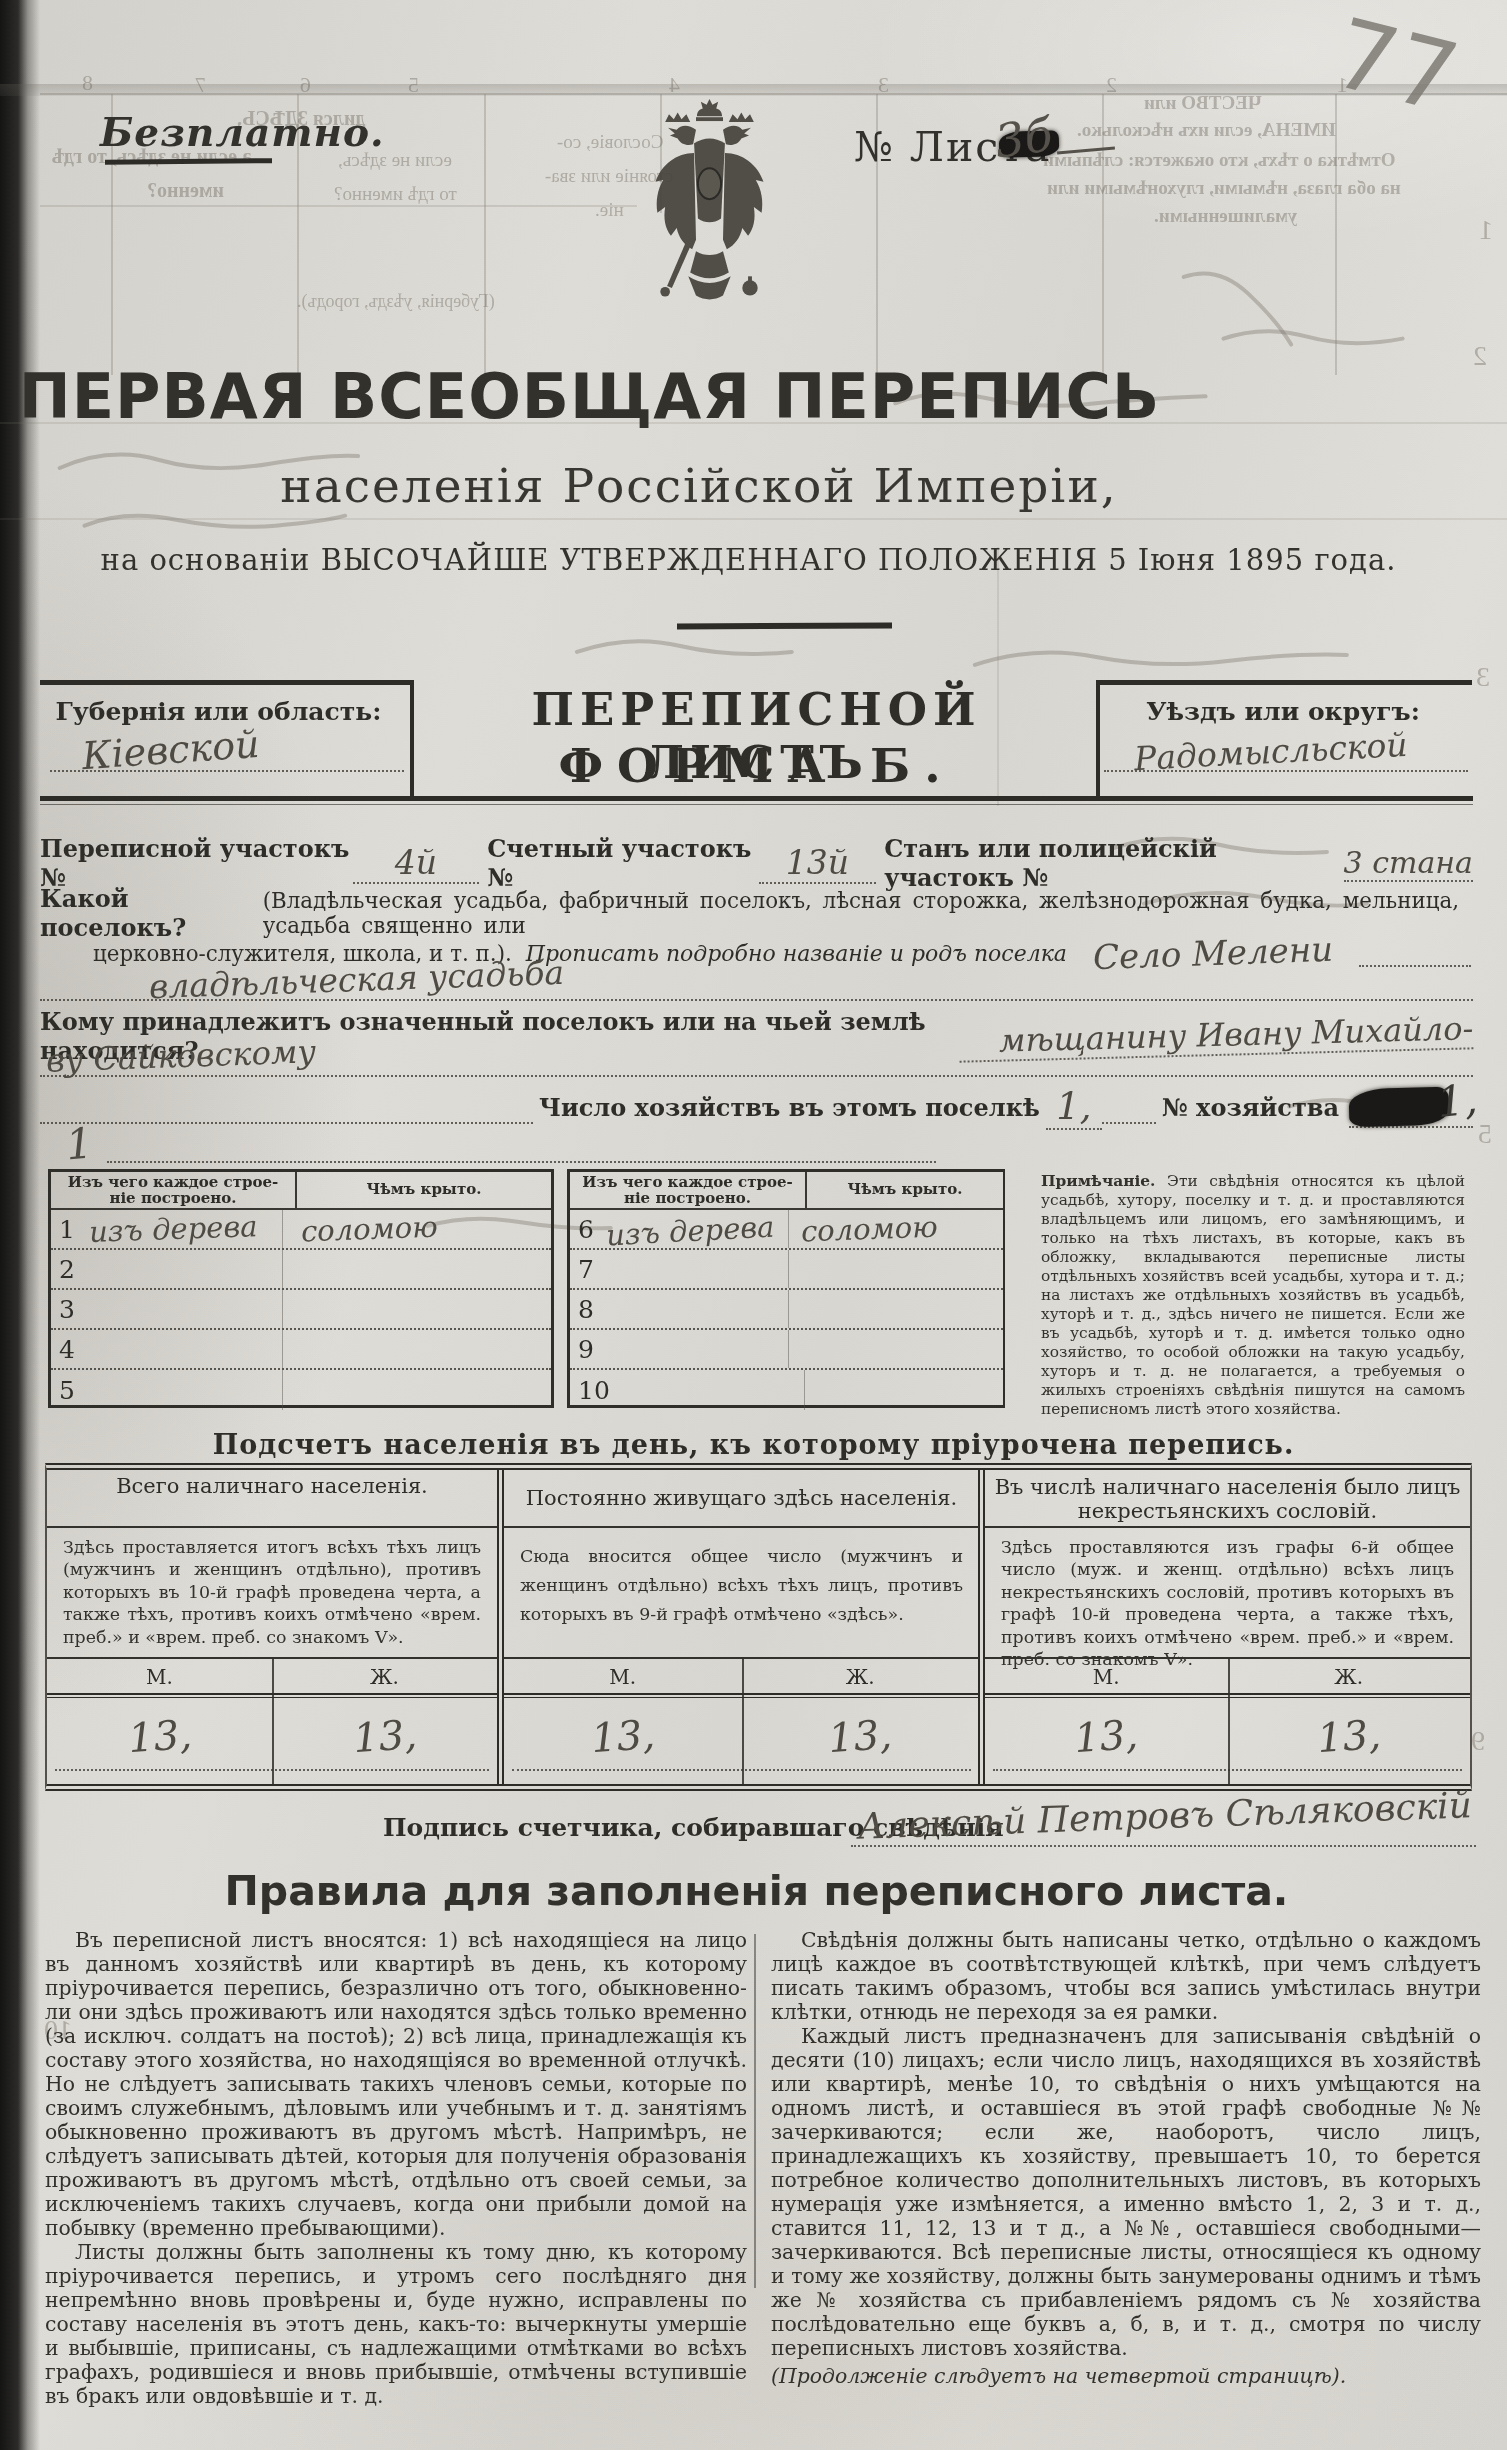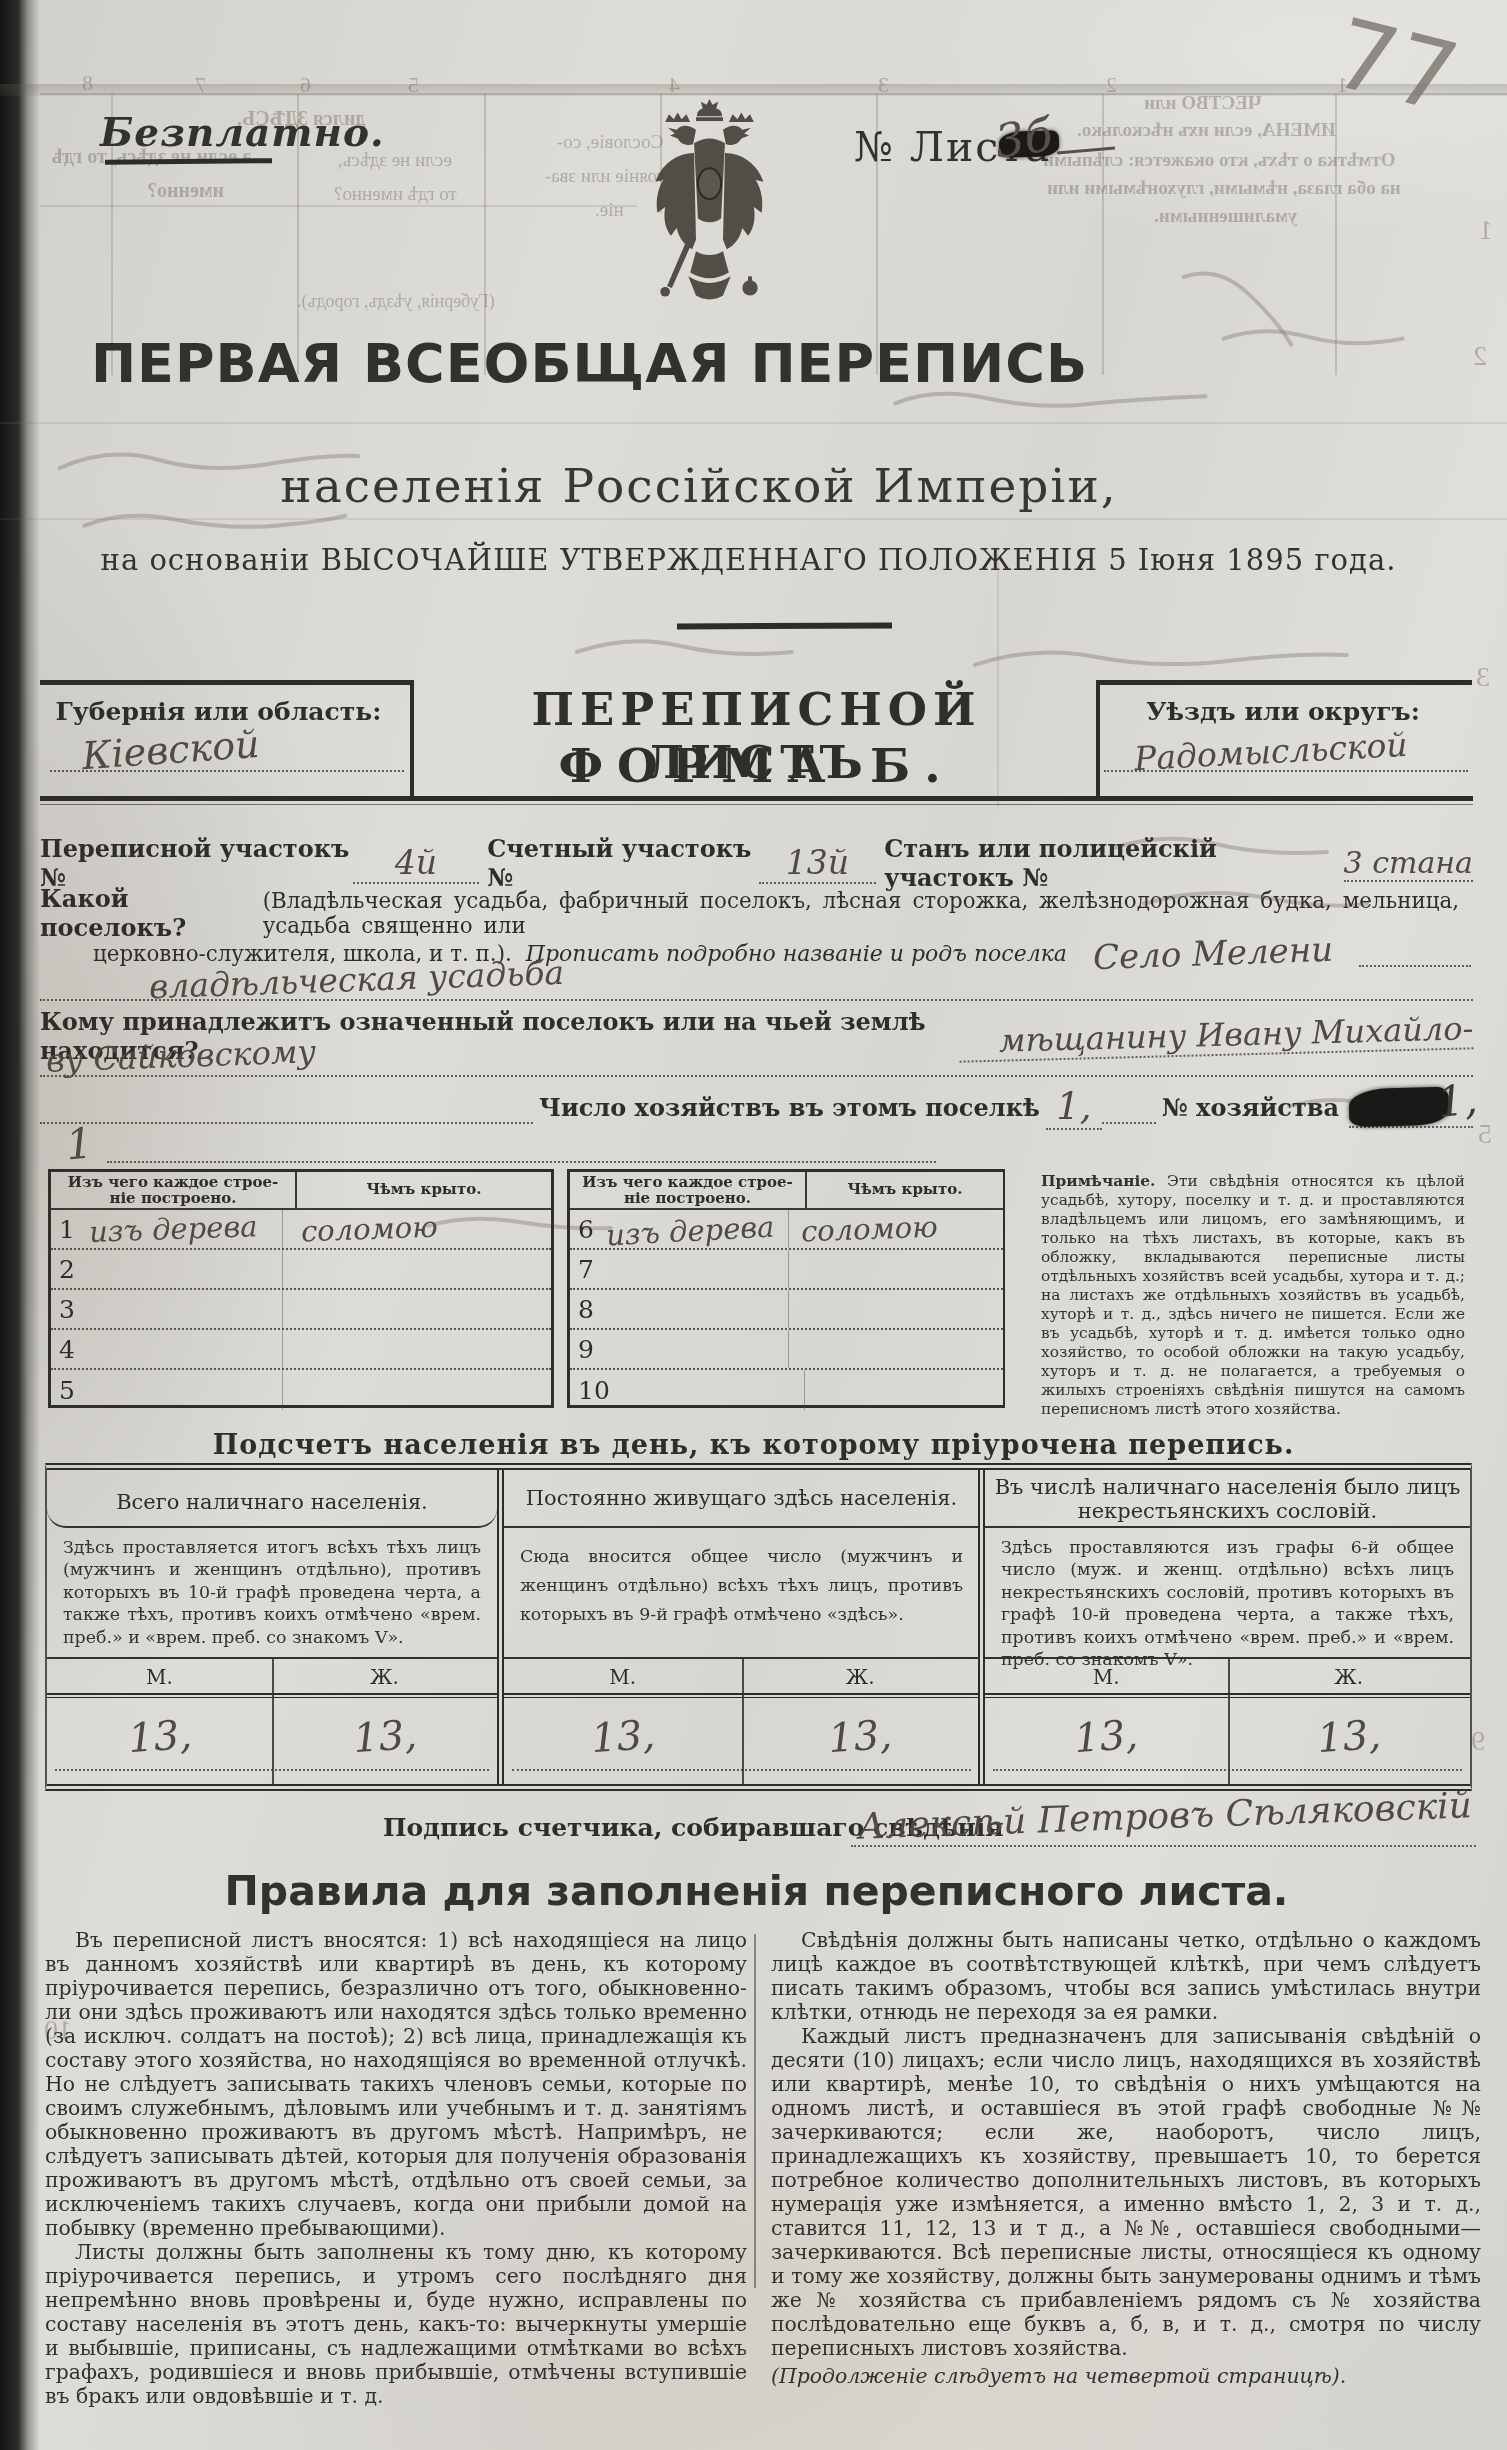--- a/index.html
+++ b/index.html
@@ -139,21 +139,21 @@
     <ellipse cx="70" cy="90" rx="12" ry="16" fill="#5b5850" stroke="#2c2a26" stroke-width="2"></ellipse>
   </svg>
 
   <div class="abs" style="left:854px;top:123px;font-size:41px;letter-spacing:2px;color:#33312c;">№ Листа</div>
   <div class="smudge" style="left:999px;top:131px;width:60px;height:26px;"></div>
   <div class="abs hw" style="left:995px;top:111px;font-size:46px;transform:rotate(-8deg);color:#55524b;">3б</div>
   <div class="abs" style="left:1057px;top:149px;width:58px;height:3px;background:#55524b;transform:rotate(-5deg);"></div>
 
   <div class="abs sans" style="left:1335px;top:10px;font-size:96px;color:#7e7b74;opacity:.85;transform:rotate(14deg);">77</div>
 
-  <div class="abs ctr sans b" style="left:0;top:332px;width:1179px;font-size:54px;letter-spacing:1px;color:#33312c;text-align:center;">ПЕРВАЯ ВСЕОБЩАЯ ПЕРЕПИСЬ</div>
+  <div class="abs ctr sans b" style="left:0;top:360px;width:1179px;font-size:62px;letter-spacing:1px;color:#33312c;text-align:center;">ПЕРВАЯ ВСЕОБЩАЯ ПЕРЕПИСЬ</div>
   <div class="abs ctr" style="left:0;top:458px;width:1398px;font-size:47px;letter-spacing:2px;color:#393732;">населенія Россійской Имперіи,</div>
   <div class="abs ctr" style="left:0;top:543px;width:1497px;font-size:29px;letter-spacing:1px;color:#34322d;">на основаніи ВЫСОЧАЙШЕ УТВЕРЖДЕННАГО ПОЛОЖЕНІЯ 5 Іюня 1895 года.</div>
   <div class="abs bar" style="left:677px;top:623px;width:215px;height:6px;transform:rotate(-.3deg);"></div>
 
   <div class="abs bar" style="left:40px;top:680px;width:373px;height:5px;"></div>
   <div class="abs bar" style="left:410px;top:680px;width:4px;height:119px;"></div>
   <div class="abs ctr b" style="left:52px;top:697px;width:333px;font-size:25px;">Губернія или область:</div>
   <div class="abs hw" style="left:82px;top:728px;font-size:38px;transform:rotate(-4deg);">Кіевской</div>
   <div class="abs dotu" style="left:50px;top:752px;width:354px;height:20px;"></div>
 
@@ -298,21 +298,21 @@
 
   <div class="abs ctr b" style="left:0;top:1429px;width:1507px;font-size:27px;letter-spacing:1px;">Подсчетъ населенія въ день, къ которому пріурочена перепись.</div>
 
   <div class="abs" style="left:45px;top:1463px;width:1427px;height:328px;
               border-top:7px double #2e2c27;border-bottom:7px double #2e2c27;
               border-left:2px solid rgba(50,48,42,.8);border-right:2px solid rgba(50,48,42,.8);">
     <div class="abs" style="left:450px;top:0;width:7px;height:100%;border-left:2px solid #2e2c27;border-right:2px solid #2e2c27;"></div>
     <div class="abs" style="left:931px;top:0;width:7px;height:100%;border-left:2px solid #2e2c27;border-right:2px solid #2e2c27;"></div>
 
     <div class="cnt-col" style="left:0;width:450px;">
-      <div class="cnt-hdr" style="padding-top:20px;border-radius:19px;">
+      <div class="cnt-hdr" style="padding-top:4px;">
         <div>Всего наличнаго населенія.</div>
         <div></div>
       </div>
       <div class="cnt-desc">Здѣсь проставляется итогъ всѣхъ тѣхъ лицъ (мужчинъ и женщинъ отдѣльно), противъ которыхъ въ 10-й графѣ проведена черта, а также тѣхъ, противъ коихъ отмѣчено «врем. преб.» и «врем. преб. со знакомъ V».</div>
       <div class="cnt-mj">
         <span class="mj-lab" style="left:25%;">М.</span>
         <span class="mj-lab" style="left:75%;">Ж.</span>
       </div>
       <div class="cnt-dbl"></div>
       <div class="cnt-mid"></div>

